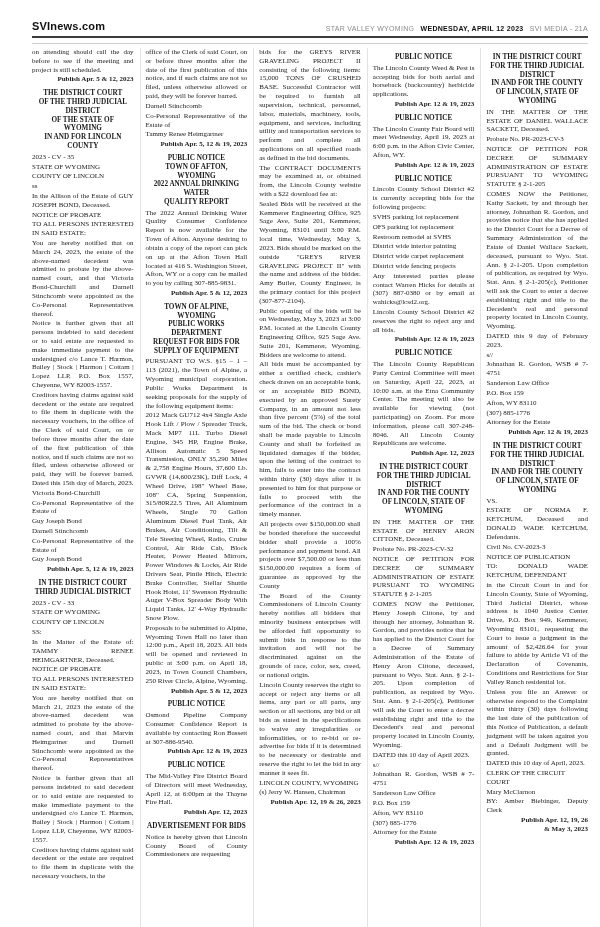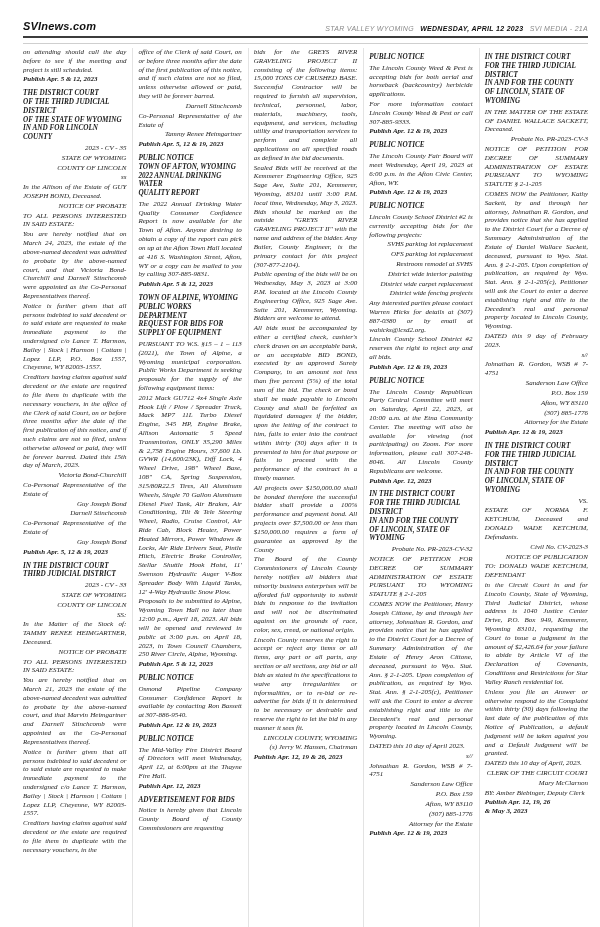--- a/index.html
+++ b/index.html
@@ -1,20 +1,20 @@
 <!DOCTYPE html>
 <html><head>
 <meta charset="utf-8">
 <style>
   html,body{margin:0;padding:0;}
   body{
     width:600px;height:927px;overflow:hidden;background:#ffffff;color:#1c1c1c;
     font-family:"Liberation Serif", serif;position:relative;
   }
-  .sheet{padding:0 12px 0 23px;font-style:italic;}
+  .sheet{padding:0 12px 0 32px;}
   
   .masthead{
     display:flex;justify-content:space-between;align-items:flex-end;
     margin-top:20px;padding-bottom:3px;
     font-family:"Liberation Sans", sans-serif;
   }
   .site{font-weight:bold;font-size:11px;letter-spacing:.2px;color:#111;}
   .dateline{font-size:7px;color:#8a8a8a;letter-spacing:.3px;}
   .dateline .sep{margin:0 2px;}
   .dateline .b{color:#111;font-weight:bold;}
@@ -22,26 +22,26 @@
   .rule-light{height:1px;background:#cfcfcf;margin-top:5px;}
   
   .columns{display:flex;gap:6px;margin-top:4px;height:880px;overflow:hidden;}
   .col{
     flex:1 1 0;min-width:0;font-size:7px;line-height:1.26;
     border-left:1px solid #e3e3e3;padding-left:5px;
   }
   .col:first-child{border-left:none;padding-left:0;}
   .blk{margin:0 0 1px;overflow-wrap:anywhere;}
   .body{text-align:justify;}
-  .line{text-align:right;}
+  .line{text-align:left;}
   .head{
-    font-weight:bold;text-align:left;white-space:pre-line;
+    font-weight:bold;text-align:center;white-space:pre-line;
     font-size:7.2px;line-height:1.22;margin:5px 0 2px;
   }
-  .publish{font-weight:bold;text-align:left;margin:1px 0 4px;}
+  .publish{font-weight:bold;text-align:right;margin:1px 0 4px;}
 </style>
 </head>
 <body>
 
 <div class="sheet">
 
   <header class="masthead">
     <div class="site">SVInews.com</div>
     <div class="dateline">
       <span>STAR VALLEY WYOMING</span><span class="sep"> </span><span class="b">WEDNESDAY, APRIL 12 2023</span><span class="sep"> </span><span>SVI MEDIA - 21A</span>
@@ -75,21 +75,21 @@
         <div class="blk line">Darnell Stinchcomb</div>
         <div class="blk body">Co-Personal Representative of the Estate of</div>
         <div class="blk line">Guy Joseph Bond</div>
         <div class="blk publish" style="white-space: pre-line;">Publish Apr. 5, 12 &amp; 19, 2023</div>
         <div class="blk head">IN THE DISTRICT COURT
 THIRD JUDICIAL DISTRICT</div>
         <div class="blk line">2023 - CV - 33</div>
         <div class="blk line">STATE OF WYOMING</div>
         <div class="blk line">COUNTY OF LINCOLN</div>
         <div class="blk line">SS:</div>
-        <div class="blk body">In the Matter of the Stock of: TAMMY RENEE HEIMGARTNER, Deceased.</div>
+        <div class="blk body">In the Matter of the Estate of: TAMMY RENEE HEIMGARTNER, Deceased.</div>
         <div class="blk line">NOTICE OF PROBATE</div>
         <div class="blk body">TO ALL PERSONS INTERESTED IN SAID ESTATE:</div>
         <div class="blk body">You are hereby notified that on March 21, 2023 the estate of the above-named decedent was admitted to probate by the above-named court, and that Marvin Heimgartner and Darnell Stinchcomb were appointed as the Co-Personal Representatives thereof.</div>
         <div class="blk body">Notice is further given that all persons indebted to said decedent or to said estate are requested to make immediate payment to the undersigned c/o Lance T. Harmon, Bailey | Stock | Harmon | Cottam | Lopez LLP, Cheyenne, WY 82003-1557.</div>
         <div class="blk body">Creditors having claims against said decedent or the estate are required to file them in duplicate with the necessary vouchers, in the</div>
       </div>
       <div class="col">
         <div class="blk body">office of the Clerk of said Court, on or before three months after the date of the first publication of this notice, and if such claims are not so filed, unless otherwise allowed or paid, they will be forever barred.</div>
         <div class="blk line">Darnell Stinchcomb</div>
         <div class="blk body">Co-Personal Representative of the Estate of</div>
@@ -113,34 +113,34 @@
         <div class="blk body">Osmond Pipeline Company Consumer Confidence Report is available by contacting Ron Bassett at 307-886-9540.</div>
         <div class="blk publish" style="white-space: pre-line;">Publish Apr. 12 &amp; 19, 2023</div>
         <div class="blk head">PUBLIC NOTICE</div>
         <div class="blk body">The Mid-Valley Fire District Board of Directors will meet Wednesday, April 12, at 6:00pm at the Thayne Fire Hall.</div>
         <div class="blk publish" style="white-space: pre-line;">Publish Apr. 12, 2023</div>
         <div class="blk head">ADVERTISEMENT FOR BIDS</div>
         <div class="blk body">Notice is hereby given that Lincoln County Board of County Commissioners are requesting</div>
       </div>
       <div class="col">
         <div class="blk body">bids for the GREYS RIVER GRAVELING PROJECT II consisting of the following items: 15,000 TONS OF CRUSHED BASE. Successful Contractor will be required to furnish all supervision, technical, personnel, labor, materials, machinery, tools, equipment, and services, including utility and transportation services to perform and complete all applications on all specified roads as defined in the bid documents.</div>
+        <div class="blk body">The CONTRACT DOCUMENTS may be examined at, or obtained from, the Lincoln County website with a $22 download fee at:</div>
         <div class="blk body">Sealed Bids will be received at the Kemmerer Engineering Office, 925 Sage Ave, Suite 201, Kemmerer, Wyoming, 83101 until 3:00 P.M. local time, Wednesday, May 3, 2023. Bids should be marked on the outside "GREYS RIVER GRAVELING PROJECT II" with the name and address of the bidder. Amy Butler, County Engineer, is the primary contact for this project (307-877-2104).</div>
         <div class="blk body">Public opening of the bids will be on Wednesday, May 3, 2023 at 3:00 P.M. located at the Lincoln County Engineering Office, 925 Sage Ave. Suite 201, Kemmerer, Wyoming. Bidders are welcome to attend.</div>
         <div class="blk body">All bids must be accompanied by either a certified check, cashier's check drawn on an acceptable bank, or an acceptable BID BOND, executed by an approved Surety Company, in an amount not less than five percent (5%) of the total sum of the bid. The check or bond shall be made payable to Lincoln County and shall be forfeited as liquidated damages if the bidder, upon the letting of the contract to him, fails to enter into the contract within thirty (30) days after it is presented to him for that purpose or fails to proceed with the performance of the contract in a timely manner.</div>
         <div class="blk body">All projects over $150,000.00 shall be bonded therefore the successful bidder shall provide a 100% performance and payment bond. All projects over $7,500.00 or less than $150,000.00 requires a form of guarantee as approved by the County</div>
         <div class="blk body">The Board of the County Commissioners of Lincoln County hereby notifies all bidders that minority business enterprises will be afforded full opportunity to submit bids in response to the invitation and will not be discriminated against on the grounds of race, color, sex, creed, or national origin.</div>
         <div class="blk body">Lincoln County reserves the right to accept or reject any items or all items, any part or all parts, any section or all sections, any bid or all bids as stated in the specifications to waive any irregularities or informalities, or to re-bid or re-advertise for bids if it is determined to be necessary or desirable and reserve the right to let the bid in any manner it sees fit.</div>
         <div class="blk line">LINCOLN COUNTY, WYOMING</div>
         <div class="blk line">(s) Jerry W. Hansen, Chairman</div>
         <div class="blk publish" style="white-space: pre-line;">Publish Apr. 12, 19 &amp; 26, 2023</div>
       </div>
       <div class="col">
         <div class="blk head">PUBLIC NOTICE</div>
         <div class="blk body">The Lincoln County Weed &amp; Pest is accepting bids for both aerial and horseback (backcountry) herbicide applications.</div>
-        <div class="blk body">For more information contact Lincoln County Weed &amp; Pest or call 307-885-9333.</div>
         <div class="blk publish" style="white-space: pre-line;">Publish Apr. 12 &amp; 19, 2023</div>
         <div class="blk head">PUBLIC NOTICE</div>
         <div class="blk body">The Lincoln County Fair Board will meet Wednesday, April 19, 2023 at 6:00 p.m. in the Afton Civic Center, Afton, WY.</div>
         <div class="blk publish" style="white-space: pre-line;">Publish Apr. 12 &amp; 19, 2023</div>
         <div class="blk head">PUBLIC NOTICE</div>
         <div class="blk body">Lincoln County School District #2 is currently accepting bids for the following projects:</div>
         <div class="blk line">SVHS parking lot replacement</div>
         <div class="blk line">OFS parking lot replacement</div>
         <div class="blk line">Restroom remodel at SVHS</div>
         <div class="blk line">District wide interior painting</div>
@@ -150,20 +150,21 @@
         <div class="blk body">Lincoln County School District #2 reserves the right to reject any and all bids.</div>
         <div class="blk publish" style="white-space: pre-line;">Publish Apr. 12 &amp; 19, 2023</div>
         <div class="blk head">PUBLIC NOTICE</div>
         <div class="blk body">The Lincoln County Republican Party Central Committee will meet on Saturday, April 22, 2023, at 10:00 a.m. at the Etna Community Center. The meeting will also be available for viewing (not participating) on Zoom. For more information, please call 307-248-8046. All Lincoln County Republicans are welcome.</div>
         <div class="blk publish" style="white-space: pre-line;">Publish Apr. 12, 2023</div>
         <div class="blk head">IN THE DISTRICT COURT
 FOR THE THIRD JUDICIAL DISTRICT
 IN AND FOR THE COUNTY
 OF LINCOLN, STATE OF
 WYOMING</div>
+        <div class="blk body">IN THE MATTER OF THE ESTATE OF HENRY ARON CITTONE, Deceased.</div>
         <div class="blk line">Probate No. PR-2023-CV-32</div>
         <div class="blk body">NOTICE OF PETITION FOR DECREE OF SUMMARY ADMINISTRATION OF ESTATE PURSUANT TO WYOMING STATUTE § 2-1-205</div>
         <div class="blk body">COMES NOW the Petitioner, Henry Joseph Cittone, by and through her attorney, Johnathan R. Gordon, and provides notice that he has applied to the District Court for a Decree of Summary Administration of the Estate of Henry Aron Cittone, deceased, pursuant to Wyo. Stat. Ann. § 2-1-205. Upon completion of publication, as required by Wyo. Stat. Ann. § 2-1-205(c), Petitioner will ask the Court to enter a decree establishing right and title to the Decedent's real and personal property located in Lincoln County, Wyoming.</div>
         <div class="blk body">DATED this 10 day of April 2023.</div>
         <div class="blk line">s//</div>
         <div class="blk body">Johnathan R. Gordon, WSB # 7-4751</div>
         <div class="blk line">Sanderson Law Office</div>
         <div class="blk line">P.O. Box 159</div>
         <div class="blk line">Afton, WY 83110</div>
         <div class="blk line">(307) 885-1776</div>

